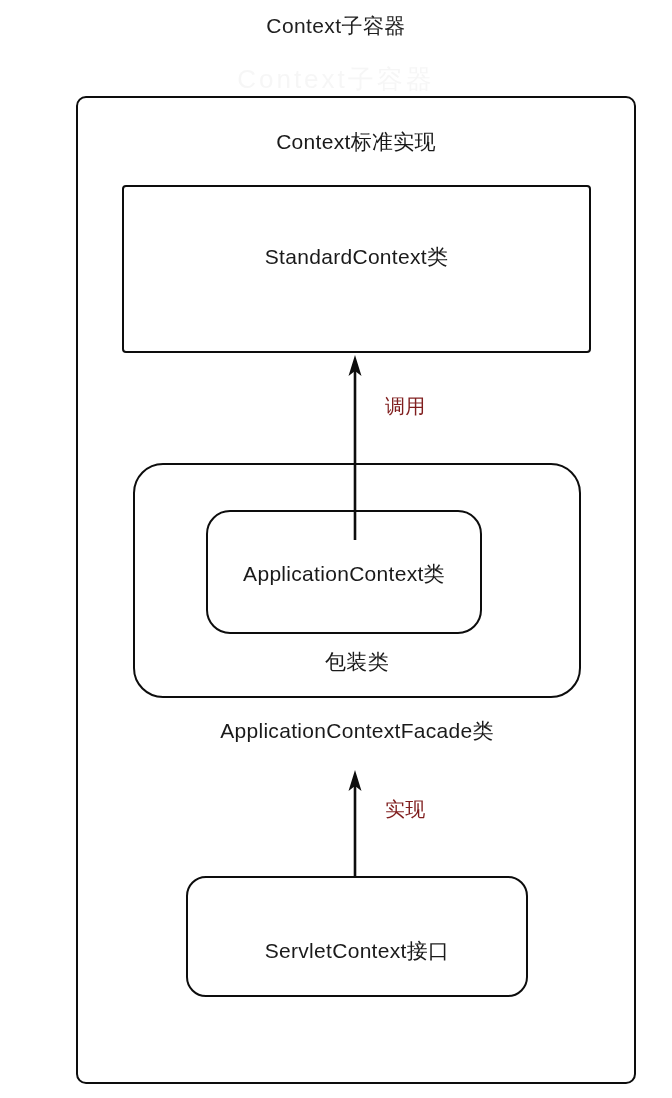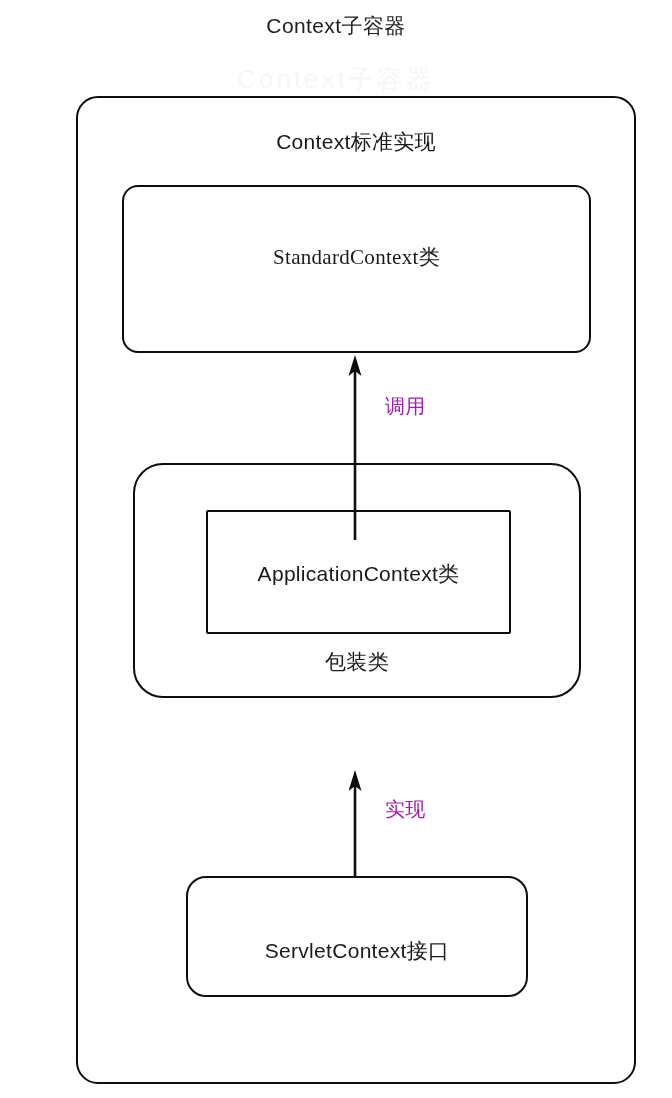--- a/index.html
+++ b/index.html
@@ -72,34 +72,33 @@
     color: #1a1a1a;
     white-space: nowrap;
   }
 
   
   #outer-container {
     left: 76px;
     top: 96px;
     width: 560px;
     height: 988px;
-    border-radius: 22px;
+    border-radius: 10px;
   }
   #outer-container-label {
     top: 30px;
   }
 
   
   #standard-context-box {
     left: 122px;
     top: 185px;
     width: 469px;
     height: 168px;
-    border-radius: 16px;
-    font-family: Liberation Serif, serif;
+    border-radius: 4px;
   }
   #standard-context-box-label {
     top: 56px;
   }
 
   
   #facade-container {
     left: 133px;
     top: 463px;
     width: 448px;
@@ -110,23 +109,23 @@
     top: 183px;
   }
   #facade-container-label {
     top: 252px;
   }
 
   
   #application-context-box {
     left: 206px;
     top: 510px;
-    width: 305px;
+    width: 276px;
     height: 124px;
-    border-radius: 2px;
+    border-radius: 24px;
   }
   #application-context-box-label {
     top: 48px;
   }
 
   
   #servlet-context-box {
     left: 186px;
     top: 876px;
     width: 342px;
@@ -152,21 +151,21 @@
   }
   .arrow-head {
     fill: #0d0d0d;
   }
 
   .edge-label {
     position: absolute;
     font-size: 20px;
     line-height: 26px;
     letter-spacing: 0.3px;
-    color: #a21caf;
+    color: #7f1d1d;
     white-space: nowrap;
   }
   #edge-label-call {
     left: 385px;
     top: 393px;
   }
   #edge-label-implement {
     left: 385px;
     top: 796px;
   }
@@ -183,20 +182,21 @@
   <div class="node" id="outer-container">
     <div class="node-label" id="outer-container-label">Context标准实现</div>
   </div>
 
   <div class="node" id="standard-context-box">
     <div class="node-label" id="standard-context-box-label">StandardContext类</div>
   </div>
 
   <div class="node" id="facade-container">
     <div class="node-label" id="facade-wrapper-label">包装类</div>
+    <div class="node-label" id="facade-container-label">ApplicationContextFacade类</div>
   </div>
 
   <div class="node" id="application-context-box">
     <div class="node-label" id="application-context-box-label">ApplicationContext类</div>
   </div>
 
   <div class="node" id="servlet-context-box">
     <div class="node-label" id="servlet-context-box-label">ServletContext接口</div>
   </div>
 

